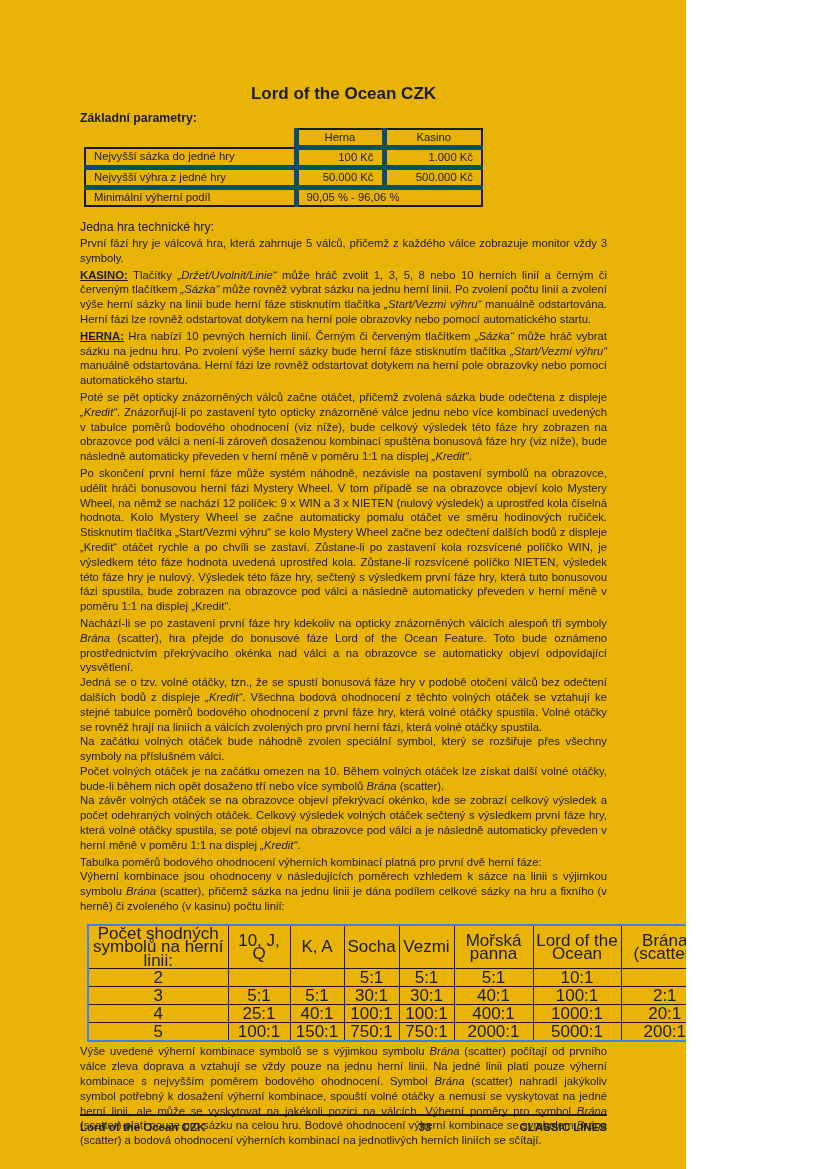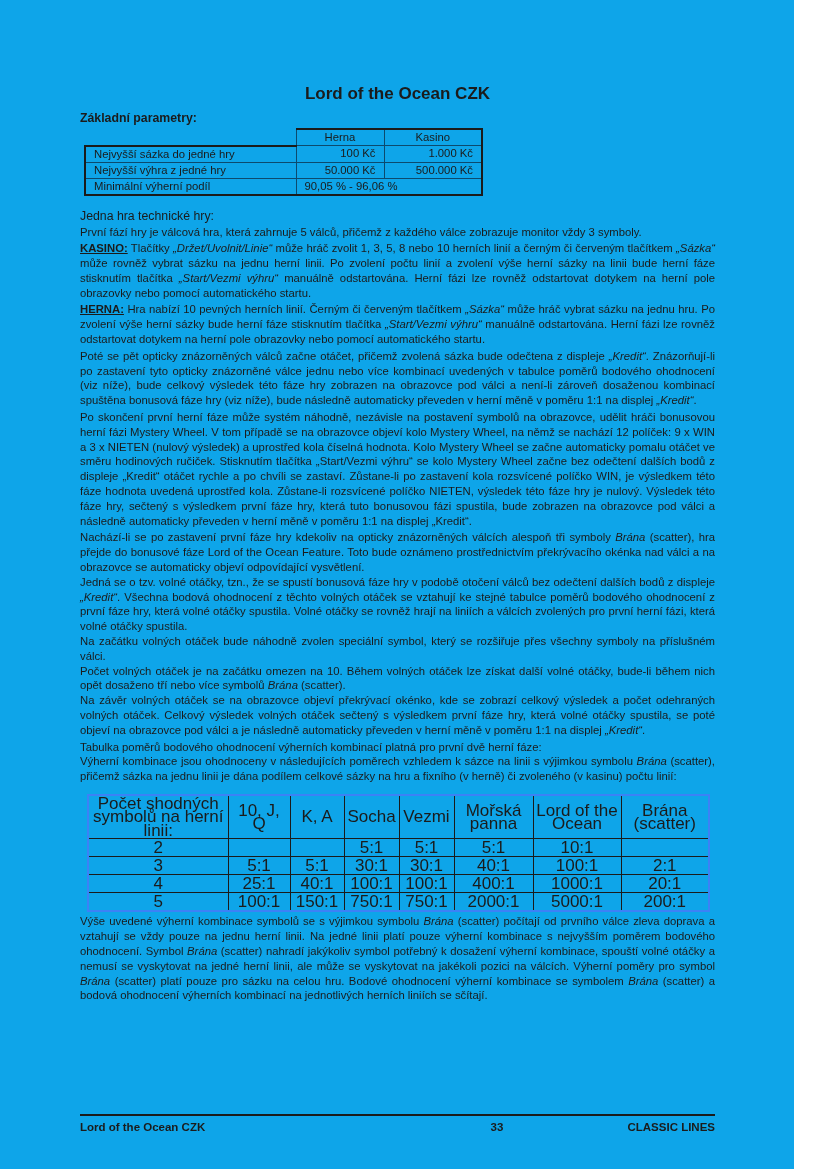--- a/index.html
+++ b/index.html
@@ -1,24 +1,24 @@
 <!DOCTYPE html>
 <html lang="cs"><head>
 <meta charset="utf-8">
 <style>
   html,body{margin:0;padding:0;background:#ffffff;}
   .page{
-    position:relative;width:794px;height:1169px;background:#0ea5e9;
+    position:relative;width:686px;height:1169px;background:#eab308;
     box-sizing:border-box;padding:84px 79px 2px 80px;overflow:hidden;
     color:#1b1b1b;font-family:"Liberation Sans",sans-serif;font-size:11.3px;
   }
   .title{font-size:17px;font-weight:700;text-align:center;margin:0 0 7px 0;}
   .params-heading{font-size:12.3px;font-weight:700;margin:0 0 3px 0;}
   table.params{border-collapse:collapse;table-layout:fixed;width:397px;margin-left:4px;font-size:11.3px;}
-  .params th,.params td{border:1px solid #0c4a6e;height:15px;padding:0 8px;font-weight:400;line-height:13px;}
+  .params th,.params td{border:5px solid #0c4a6e;height:15px;padding:0 8px;font-weight:400;line-height:13px;}
   .params thead th{text-align:center;border-top:2px solid #1b1b1b;}
   .params th:last-child,.params td:last-child{border-right:2px solid #1b1b1b;}
   .params tbody tr:last-child td{border-bottom:2px solid #1b1b1b;}
   .params tbody td:first-child{border-left:2px solid #1b1b1b;}
   .params tbody tr:first-child td:first-child{border-top:2px solid #1b1b1b;}
   .params td.corner{border:none;}
   .params .lbl{text-align:left;}
   .params .val{text-align:right;}
   .params .merged{}
   .sec-heading{font-size:12.3px;font-weight:400;margin:13px 0 0 0;}

